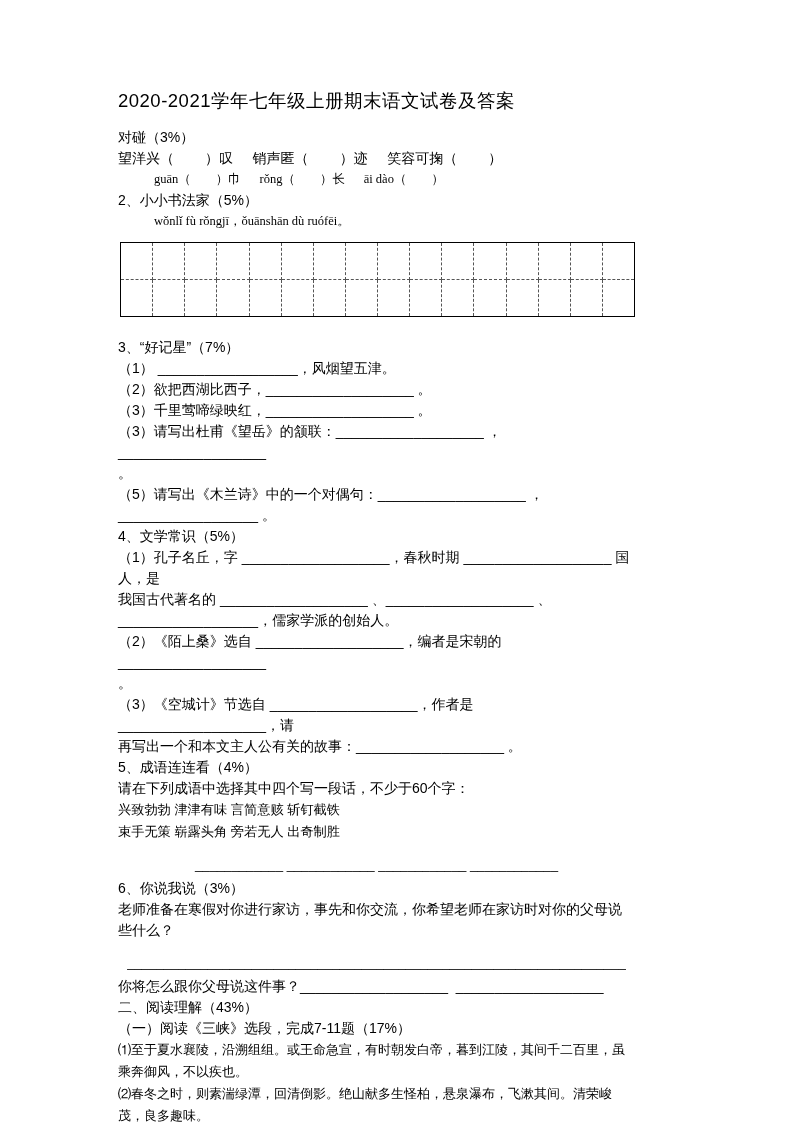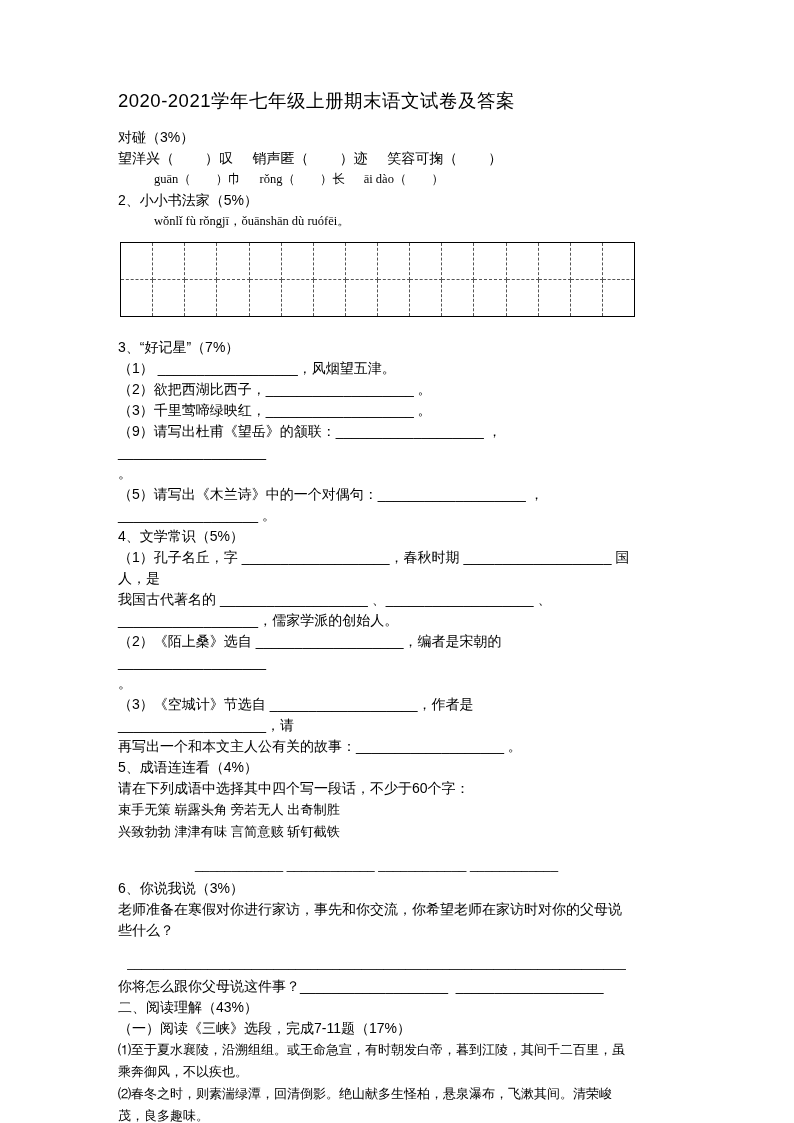--- a/index.html
+++ b/index.html
@@ -111,38 +111,38 @@
     </tbody>
       </table>
   </div>
 
   <div class="gap-l"></div>
 
   <div class="line">3、“好记星”（7%）</div>
   <div class="line">（1） __________________，风烟望五津。</div>
   <div class="line">（2）欲把西湖比西子，___________________ 。</div>
   <div class="line">（3）千里莺啼绿映红，___________________ 。</div>
-  <div class="line">（9）请写出杜甫《望岳》的颔联：___________________ ，___________________</div>
+  <div class="line">（3）请写出杜甫《望岳》的颔联：___________________ ，___________________</div>
   <div class="line">。</div>
   <div class="line">（5）请写出《木兰诗》中的一个对偶句：___________________ ，</div>
   <div class="line">__________________ 。</div>
 
   <div class="line">4、文学常识（5%）</div>
   <div class="line">（1）孔子名丘，字 ___________________，春秋时期 ___________________ 国人，是</div>
   <div class="line">我国古代著名的 ___________________ 、___________________ 、</div>
   <div class="line">__________________，儒家学派的创始人。</div>
   <div class="line">（2）《陌上桑》选自 ___________________，编者是宋朝的 ___________________</div>
   <div class="line">。</div>
   <div class="line">（3）《空城计》节选自 ___________________，作者是 ___________________，请</div>
   <div class="line">再写出一个和本文主人公有关的故事：___________________ 。</div>
 
   <div class="line">5、成语连连看（4%）</div>
   <div class="line">请在下列成语中选择其中四个写一段话，不少于60个字：</div>
+  <div class="idiom-row">兴致勃勃    津津有味    言简意赅    斩钉截铁</div>
   <div class="idiom-row">束手无策    崭露头角    旁若无人    出奇制胜</div>
-  <div class="idiom-row">兴致勃勃    津津有味    言简意赅    斩钉截铁</div>
   <div class="gap-s"></div>
   <div class="answer-lines">____________   ____________   ____________   ____________</div>
 
   <div class="line">6、你说我说（3%）</div>
   <div class="line">老师准备在寒假对你进行家访，事先和你交流，你希望老师在家访时对你的父母说些什么？</div>
   <div class="gap-s"></div>
   <div class="answer-lines">____________________________________________________________________</div>
   <div class="line">你将怎么跟你父母说这件事？___________________  ___________________</div>
 
   <div class="line">二、阅读理解（43%）</div>

